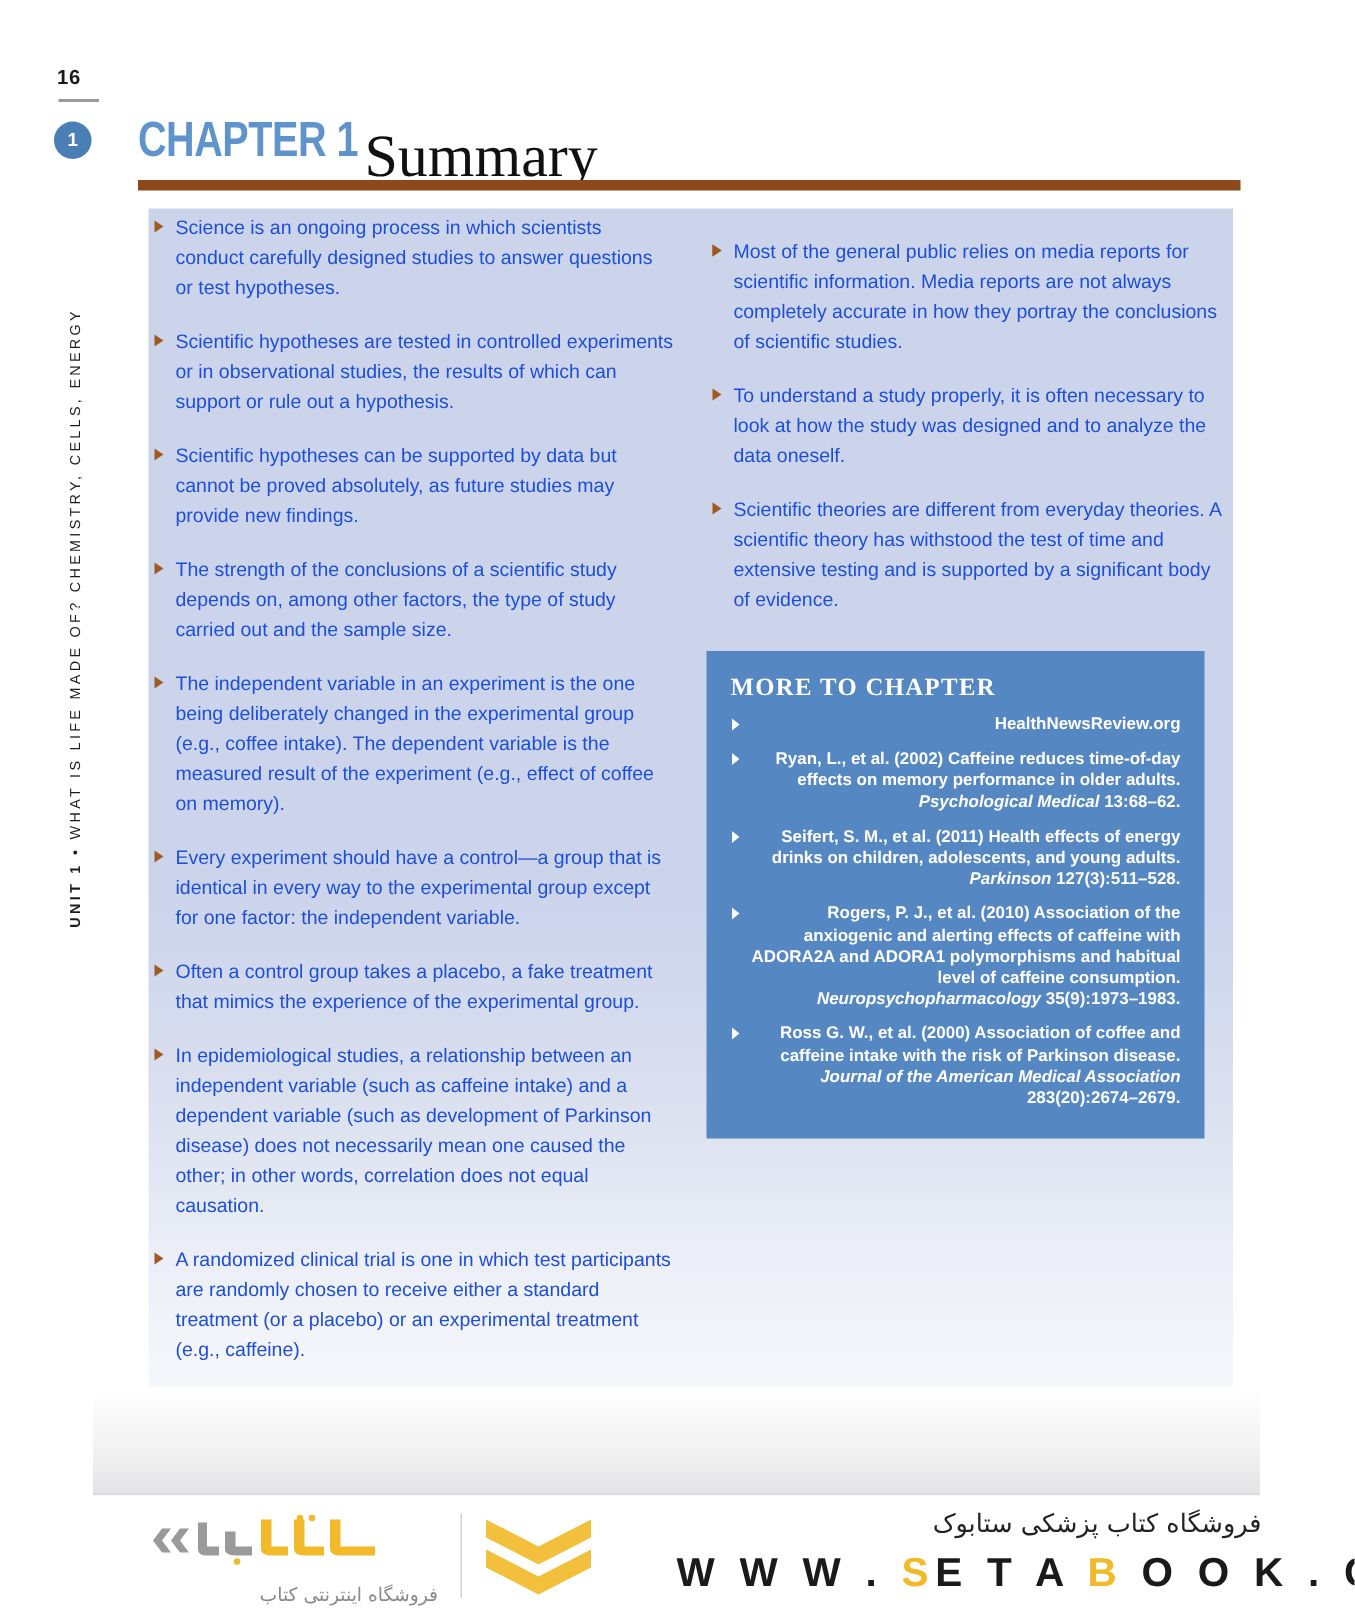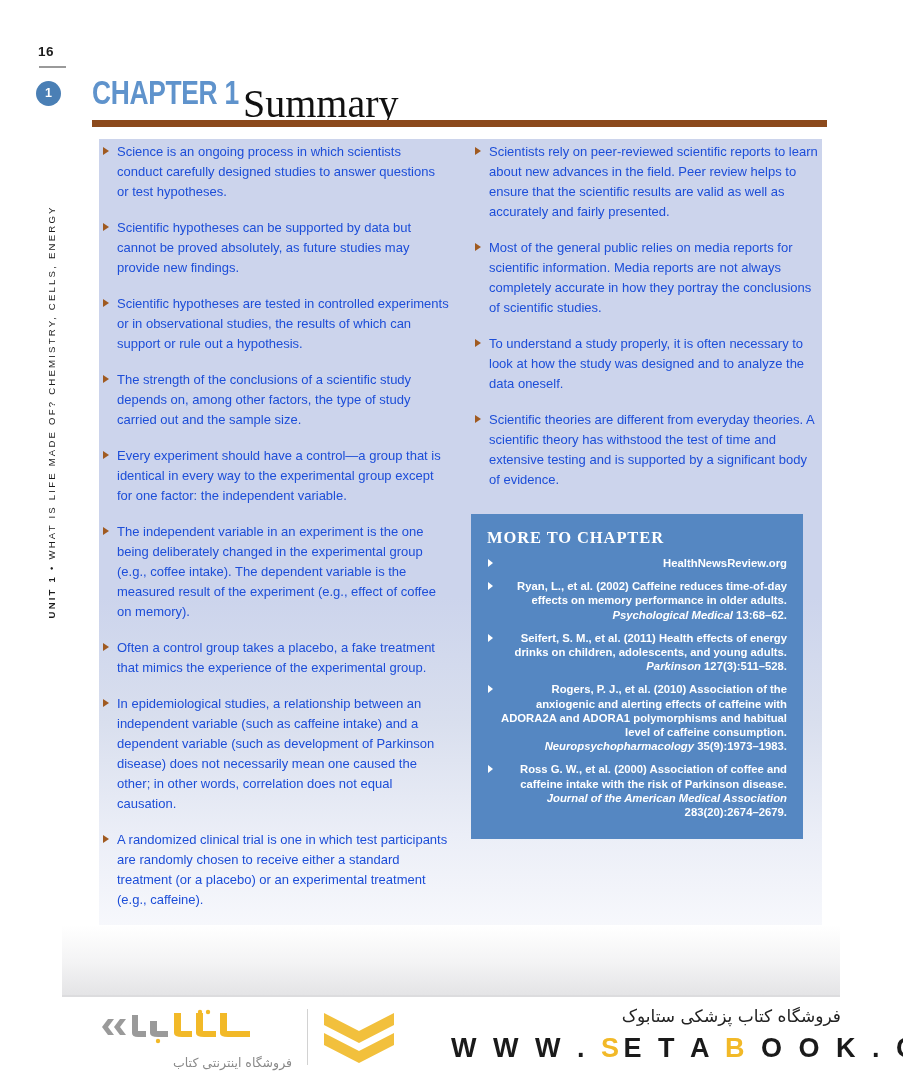--- a/index.html
+++ b/index.html
@@ -286,34 +286,34 @@
   </div>
   <div id="title-rule"></div>
 
   <div id="content-panel"></div>
 
   <div id="cols">
 
     <div class="col">
       <ul class="bullets" id="left-bullets">
           <li><span class="tri"></span><span>Science is an ongoing process in which scientists conduct carefully designed studies to answer questions or test hypotheses.</span></li>
+          <li><span class="tri"></span><span>Scientific hypotheses are tested in controlled experiments or in observational studies, the results of which can support or rule out a hypothesis.</span></li>
           <li><span class="tri"></span><span>Scientific hypotheses can be supported by data but cannot be proved absolutely, as future studies may provide new findings.</span></li>
-          <li><span class="tri"></span><span>Scientific hypotheses are tested in controlled experiments or in observational studies, the results of which can support or rule out a hypothesis.</span></li>
           <li><span class="tri"></span><span>The strength of the conclusions of a scientific study depends on, among other factors, the type of study carried out and the sample size.</span></li>
+          <li><span class="tri"></span><span>The independent variable in an experiment is the one being deliberately changed in the experimental group (e.g., coffee intake). The dependent variable is the measured result of the experiment (e.g., effect of coffee on memory).</span></li>
           <li><span class="tri"></span><span>Every experiment should have a control—a group that is identical in every way to the experimental group except for one factor: the independent variable.</span></li>
-          <li><span class="tri"></span><span>The independent variable in an experiment is the one being deliberately changed in the experimental group (e.g., coffee intake). The dependent variable is the measured result of the experiment (e.g., effect of coffee on memory).</span></li>
           <li><span class="tri"></span><span>Often a control group takes a placebo, a fake treatment that mimics the experience of the experimental group.</span></li>
           <li><span class="tri"></span><span>In epidemiological studies, a relationship between an independent variable (such as caffeine intake) and a dependent variable (such as development of Parkinson disease) does not necessarily mean one caused the other; in other words, correlation does not equal causation.</span></li>
           <li><span class="tri"></span><span>A randomized clinical trial is one in which test participants are randomly chosen to receive either a standard treatment (or a placebo) or an experimental treatment (e.g., caffeine).</span></li>
         </ul>
     </div>
 
     <div class="col">
       <ul class="bullets" id="right-bullets">
-          <li><span class="tri"></span><span>Scientists rely on peer-reviewed scientific reports to learn about new advances in the field. Peer review helps to ensure that the scientific results are valid as well as accurately and fairly presented.</span></li>
+          <li><span class="tri"></span></li>
           <li><span class="tri"></span><span>Most of the general public relies on media reports for scientific information. Media reports are not always completely accurate in how they portray the conclusions of scientific studies.</span></li>
           <li><span class="tri"></span><span>To understand a study properly, it is often necessary to look at how the study was designed and to analyze the data oneself.</span></li>
           <li><span class="tri"></span><span>Scientific theories are different from everyday theories. A scientific theory has withstood the test of time and extensive testing and is supported by a significant body of evidence.</span></li>
         </ul>
 
       <div id="explore-box">
         <div id="explore-heading">MORE TO CHAPTER</div>
         <ul class="refs" id="ref-list">
             <li><span class="tri-w"></span><span>HealthNewsReview.org</span></li>
             <li><span class="tri-w"></span><span>Ryan, L., et al. (2002) Caffeine reduces time-of-day effects on memory performance in older adults. </span><i>Psychological Medical</i><span> 13:68–62.</span></li>

